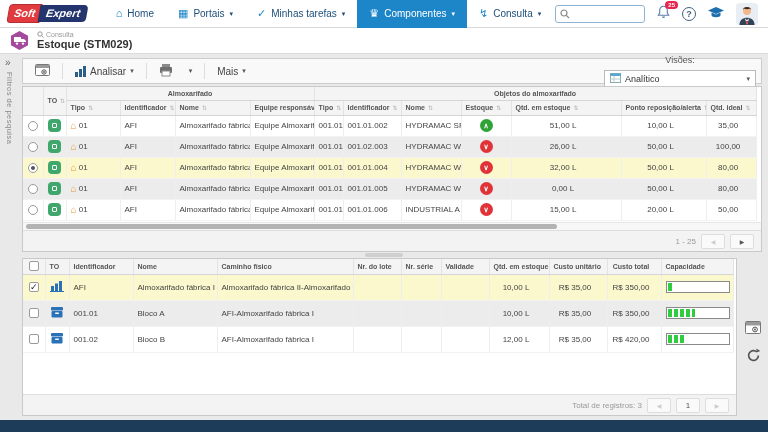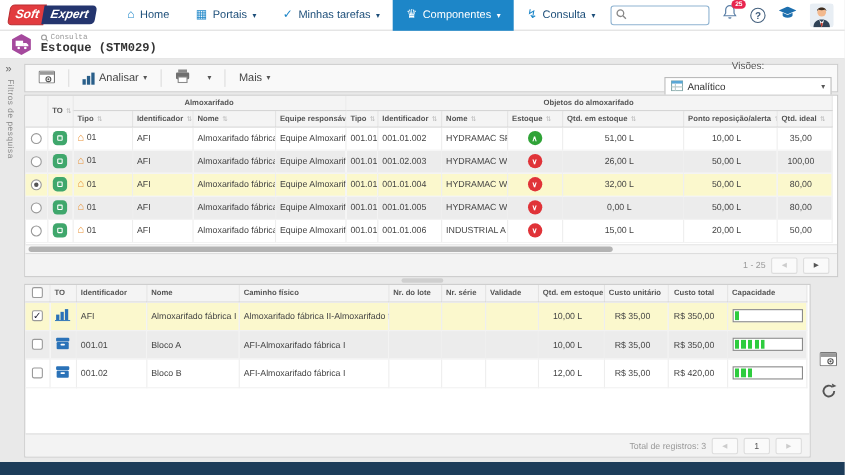--- a/index.html
+++ b/index.html
@@ -19,21 +19,21 @@
   .nav-item.active .glyph, .nav-item.active .caret { color:#fff; }
   .nav-right { margin-left:auto; display:flex; align-items:center; gap:12px; padding-right:10px; }
   .search-box { width:90px; height:18px; border:1px solid #8fb3d1; border-radius:3px; display:flex; align-items:center; gap:3px; padding:0 4px; background:#fff;}
   .search-box input { border:none; outline:none; width:68px; font-size:9px; font-family:inherit; background:transparent;}
   .bell-wrap { position:relative; cursor:pointer;}
   .badge { position:absolute; top:-4px; right:-8px; background:#e8254f; color:#fff; font-size:6px; font-weight:bold; padding:1px 3px; border-radius:6px; }
   .help-icon { width:14px; height:14px; border:1.4px solid #44607e; border-radius:50%; color:#44607e; font-size:9px; font-weight:bold; display:flex; align-items:center; justify-content:center; cursor:pointer;}
   .avatar { width:22px; height:22px; border-radius:3px; overflow:hidden; cursor:pointer;}
 
   
-  .titlebar { height:26px; background:#fff; border-bottom:1px solid #dcdcdc; display:flex; align-items:center; gap:8px; padding-left:10px;font-family:Liberation Mono, monospace; }
+  .titlebar { height:26px; background:#fff; border-bottom:1px solid #dcdcdc; display:flex; align-items:center; gap:8px; padding-left:10px; }
   .hexicon { width:19px; height:19px; background:#a5499d; clip-path:polygon(50% 0,95% 25%,95% 75%,50% 100%,5% 75%,5% 25%); display:flex; align-items:center; justify-content:center; flex:0 0 auto;}
   .title-texts { display:flex; flex-direction:column; line-height:1.1; }
   .title-cat { font-size:7px; color:#999; display:flex; align-items:center; gap:2px;}
   .title-main { font-size:11px; font-weight:bold; color:#333; }
 
   
   .content { position:relative; height:366px; }
   .side-strip { position:absolute; left:0; top:0; bottom:0; width:20px; color:#777; }
   .side-strip .exp { font-size:10px; padding:3px 0 4px 5px; color:#666; cursor:pointer;}
   .side-strip .vlabel { writing-mode:vertical-rl; font-size:7.5px; margin-left:5px; color:#888; letter-spacing:0.5px;}

